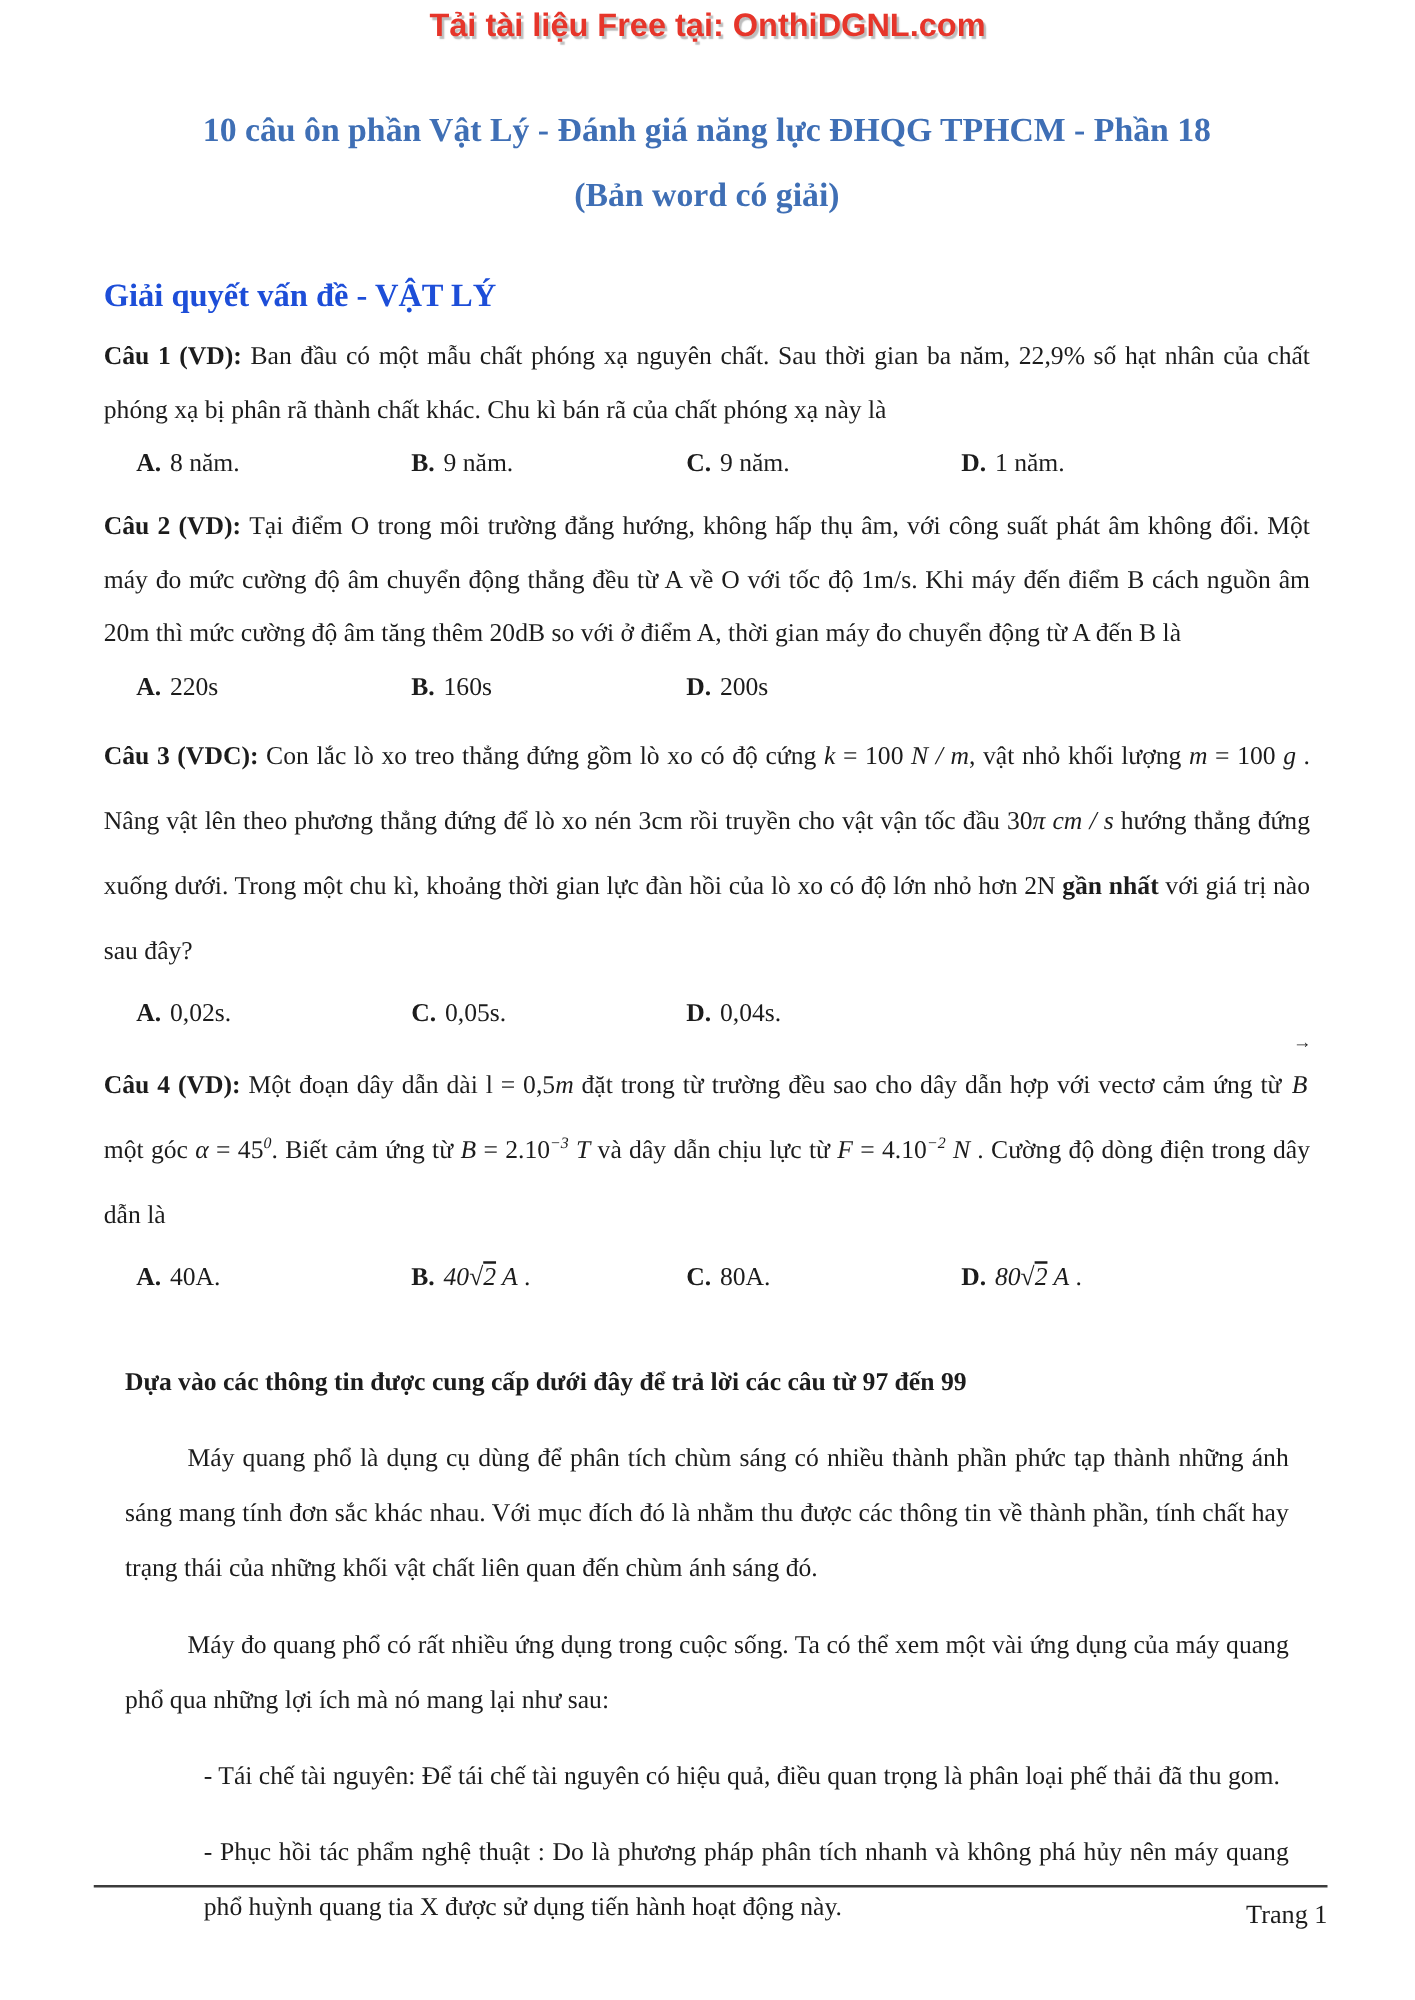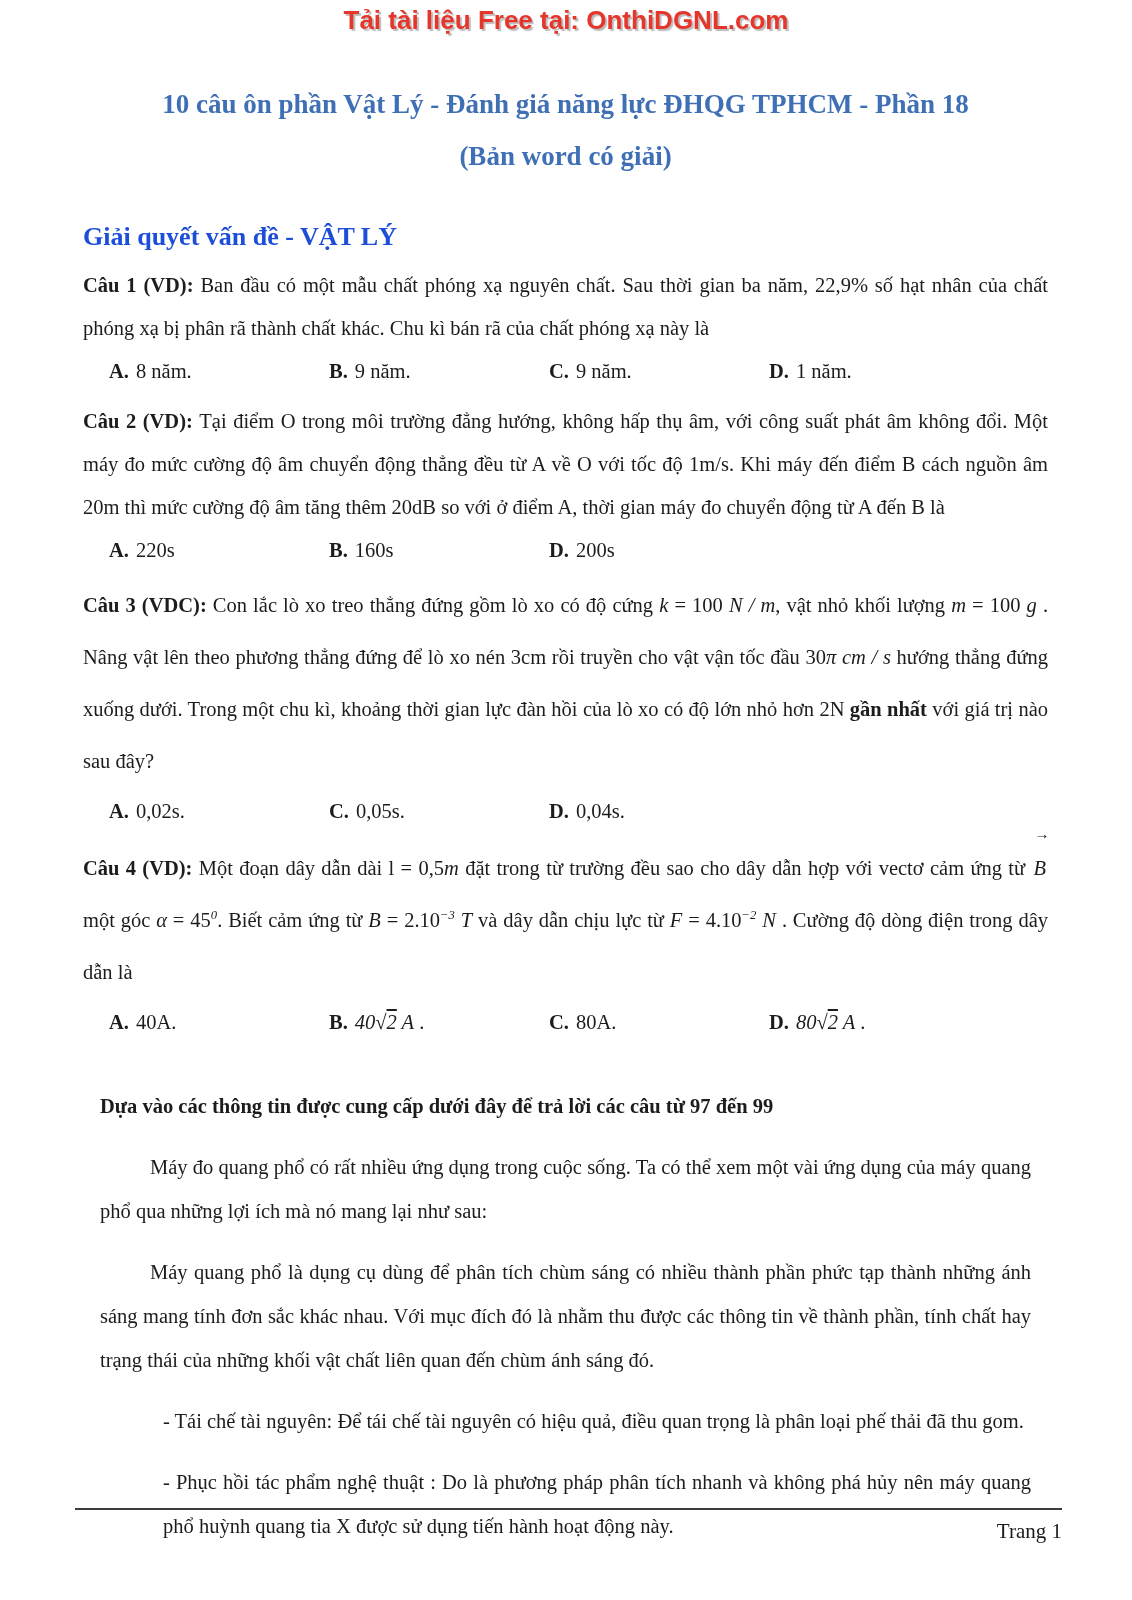--- a/index.html
+++ b/index.html
@@ -137,22 +137,22 @@
       <div class="answers">
         <div class="ans"><span class="ans-letter">A.</span><span><span>40A.</span></span></div>
         <div class="ans"><span class="ans-letter">B.</span><span><span class="seg-m">40</span><span class="seg-m">√</span><span class="seg-m seg-rad">2</span><span class="seg-m"> A</span><span> .</span></span></div>
         <div class="ans"><span class="ans-letter">C.</span><span><span>80A.</span></span></div>
         <div class="ans"><span class="ans-letter">D.</span><span><span class="seg-m">80</span><span class="seg-m">√</span><span class="seg-m seg-rad">2</span><span class="seg-m"> A</span><span> .</span></span></div>
       </div>
     </div>
 
     <div class="passage">
       <p class="passage-intro">Dựa vào các thông tin được cung cấp dưới đây để trả lời các câu từ 97 đến 99</p>
+      <p class="p-indent">Máy quang phổ là dụng cụ dùng để phân tích chùm sáng có nhiều thành phần phức tạp thành những ánh sáng mang tính đơn sắc khác nhau. Với mục đích đó là nhằm thu được các thông tin về thành phần, tính chất hay trạng thái của những khối vật chất liên quan đến chùm ánh sáng đó.</p>
       <p class="p-indent">Máy đo quang phổ có rất nhiều ứng dụng trong cuộc sống. Ta có thể xem một vài ứng dụng của máy quang phổ qua những lợi ích mà nó mang lại như sau:</p>
-      <p class="p-indent">Máy quang phổ là dụng cụ dùng để phân tích chùm sáng có nhiều thành phần phức tạp thành những ánh sáng mang tính đơn sắc khác nhau. Với mục đích đó là nhằm thu được các thông tin về thành phần, tính chất hay trạng thái của những khối vật chất liên quan đến chùm ánh sáng đó.</p>
       <p class="p-bullet">- Tái chế tài nguyên: Để tái chế tài nguyên có hiệu quả, điều quan trọng là phân loại phế thải đã thu gom.</p>
       <p class="p-bullet">- Phục hồi tác phẩm nghệ thuật : Do là phương pháp phân tích nhanh và không phá hủy nên máy quang phổ huỳnh quang tia X được sử dụng tiến hành hoạt động này.</p>
     </div>
   </div>
 
   <div class="footer">
     <span>Trang 1</span>
   </div>
 </div>
 

